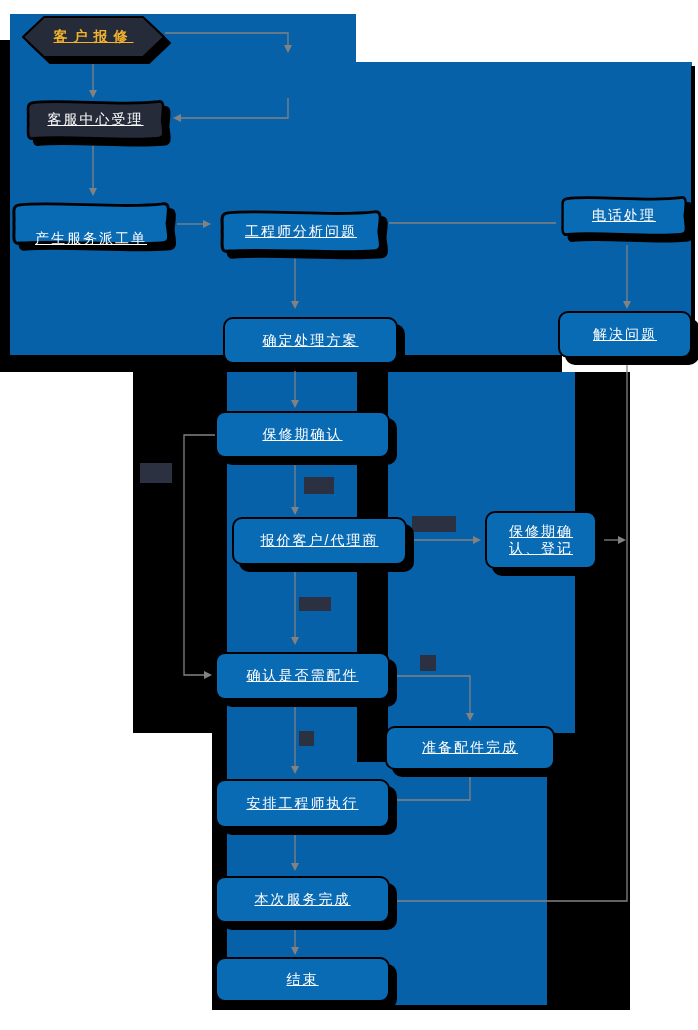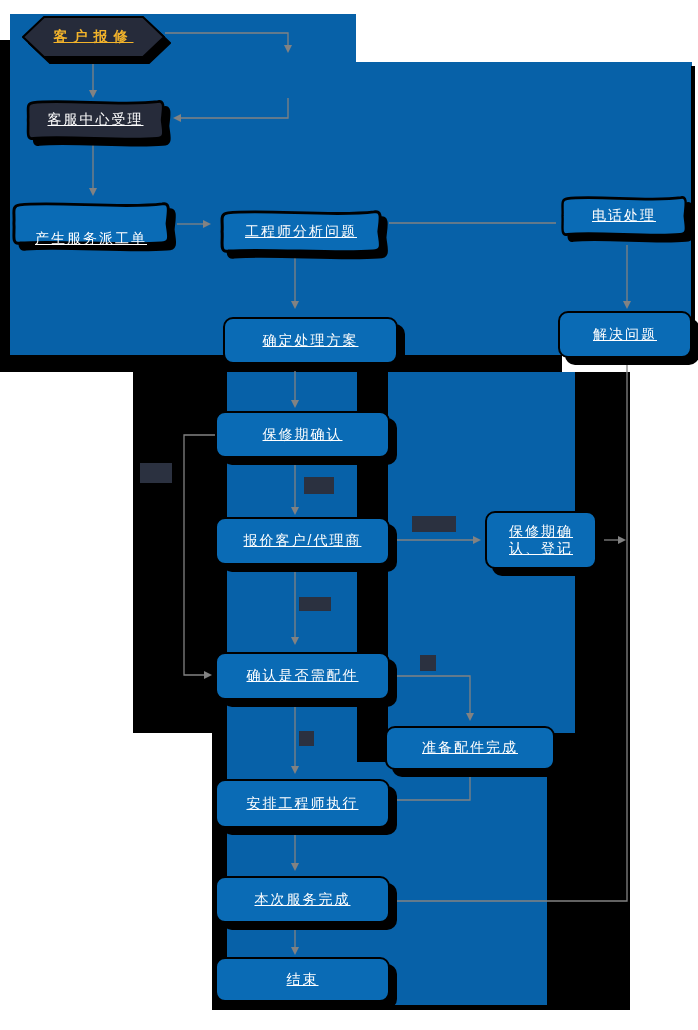--- a/index.html
+++ b/index.html
@@ -164,21 +164,21 @@
   </div>
 
   <div class="node rbox" style="left:558px;top:311px;width:134px;height:47px;">
     <span>解决问题</span>
   </div>
 
   <div class="node rbox" style="left:215px;top:411px;width:175px;height:47px;">
     <span>保修期确认</span>
   </div>
 
-  <div class="node rbox" style="left:215px;top:517px;width:175px;height:48px;">
+  <div class="node rbox" style="left:232px;top:517px;width:175px;height:48px;">
     <span>报价客户/代理商</span>
   </div>
 
   <div class="node rbox" style="left:485px;top:511px;width:112px;height:58px;padding:0 12px;">
     <span>保修期确认、登记</span>
   </div>
 
   <div class="node rbox" style="left:215px;top:652px;width:175px;height:48px;">
     <span>确认是否需配件</span>
   </div>

